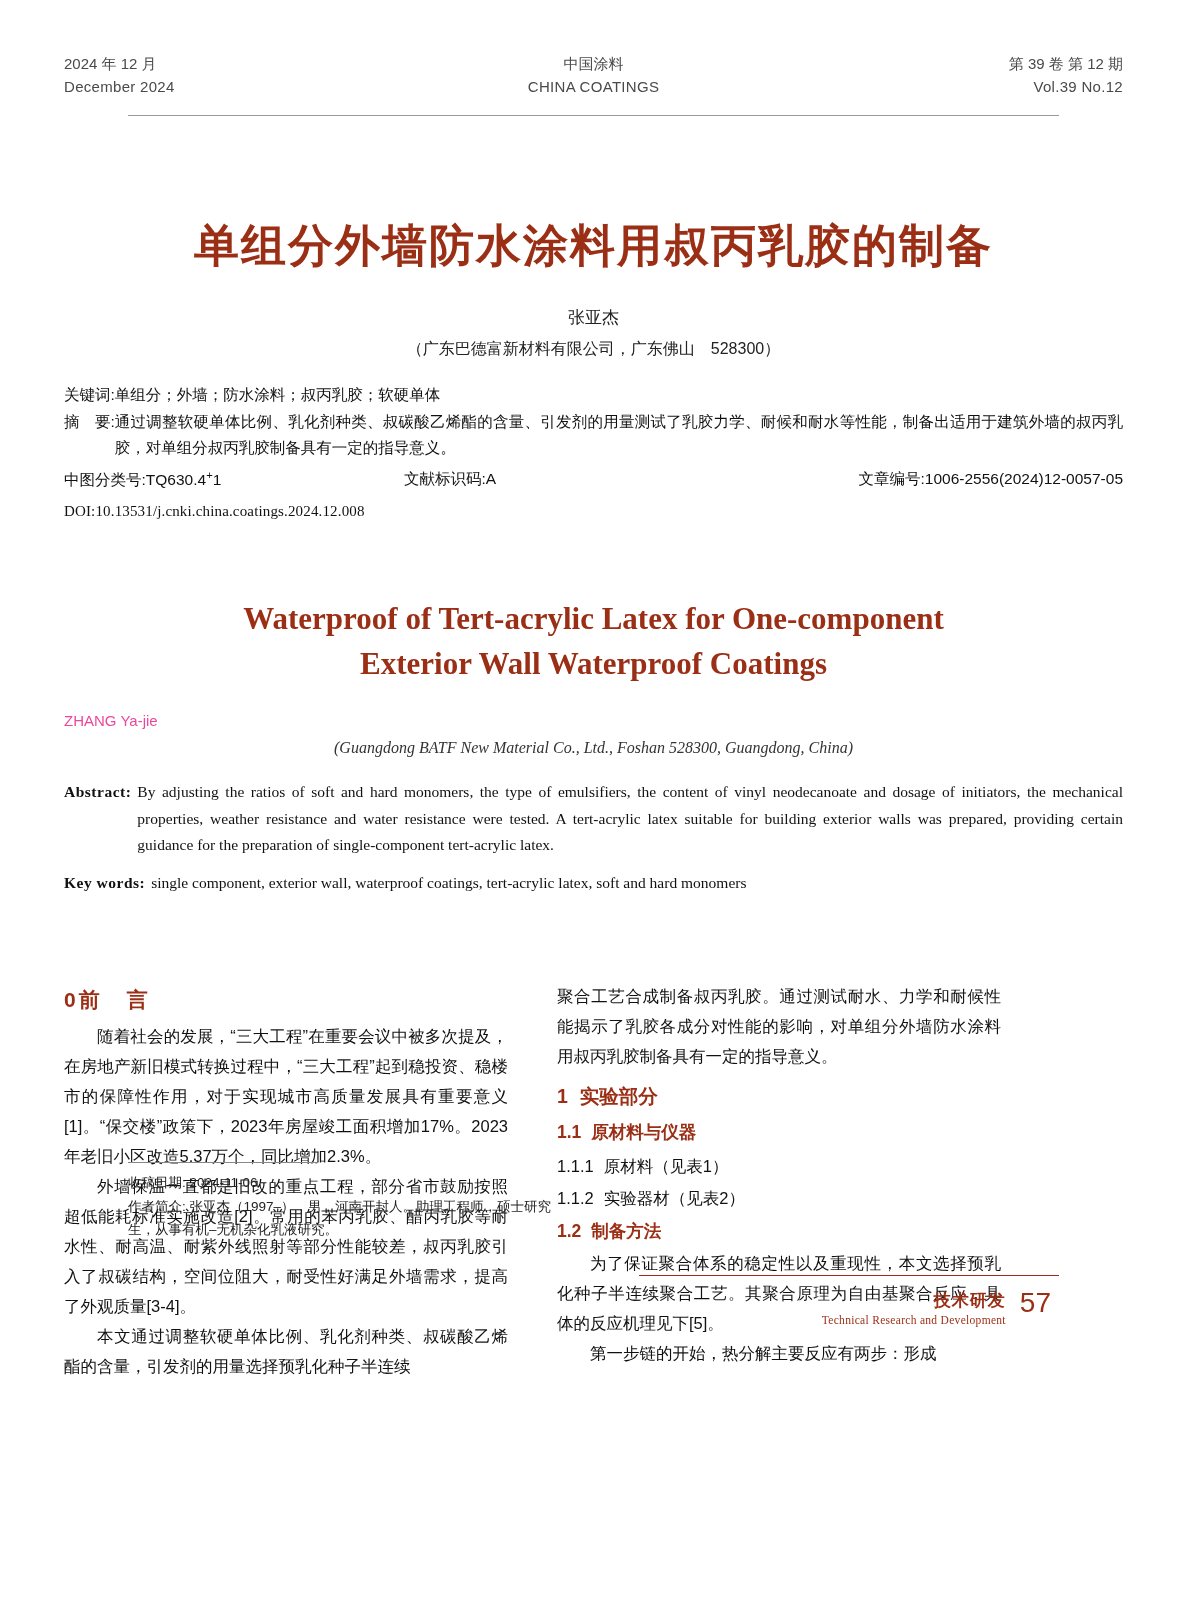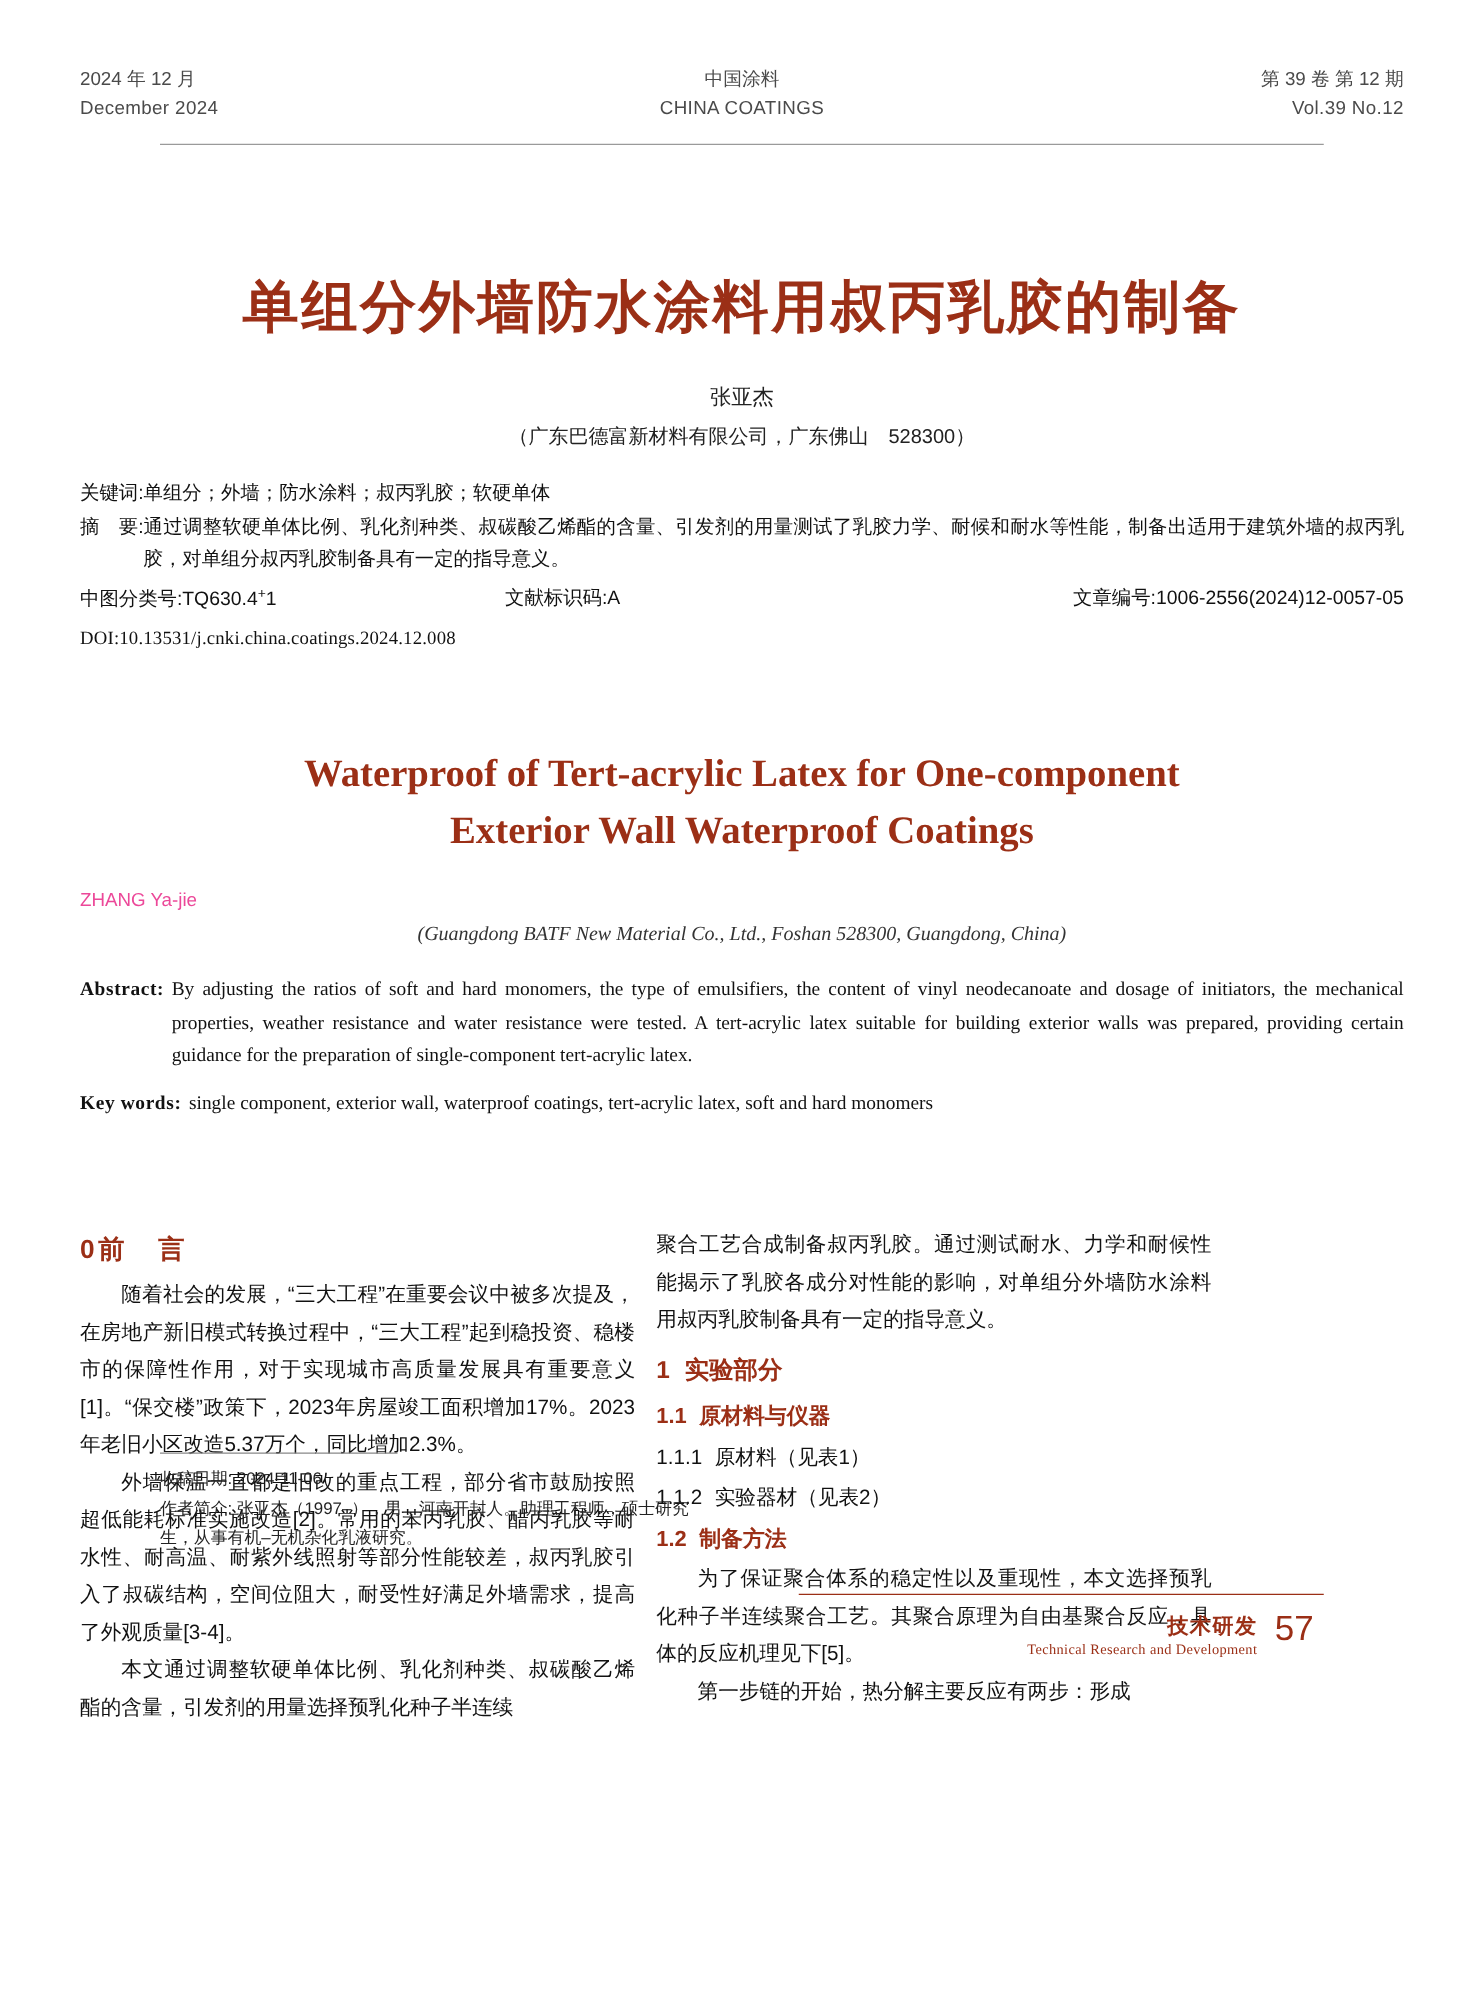--- a/index.html
+++ b/index.html
@@ -145,21 +145,21 @@
   }
   .en-abs .row { display: flex; align-items: flex-start; }
   .en-abs .lbl { font-weight: bold; white-space: nowrap; flex: 0 0 auto; padding-right: 6px; letter-spacing: 0.5px;}
   .en-abs .txt { flex: 1 1 auto; text-align: justify; }
   .en-kw { margin-top: 12px; }
 
   
   .body-cols {
     margin-top: 84px;
     display: flex;
-    gap: 17px;
+    gap: 49px;
     font-family: "Liberation Sans", sans-serif;
   }
   .col-body {
     width: 444px;
     font-size: 16.5px;
     line-height: 1.82;
     color: #111;
     text-align: justify;
   }
   .h0 {

